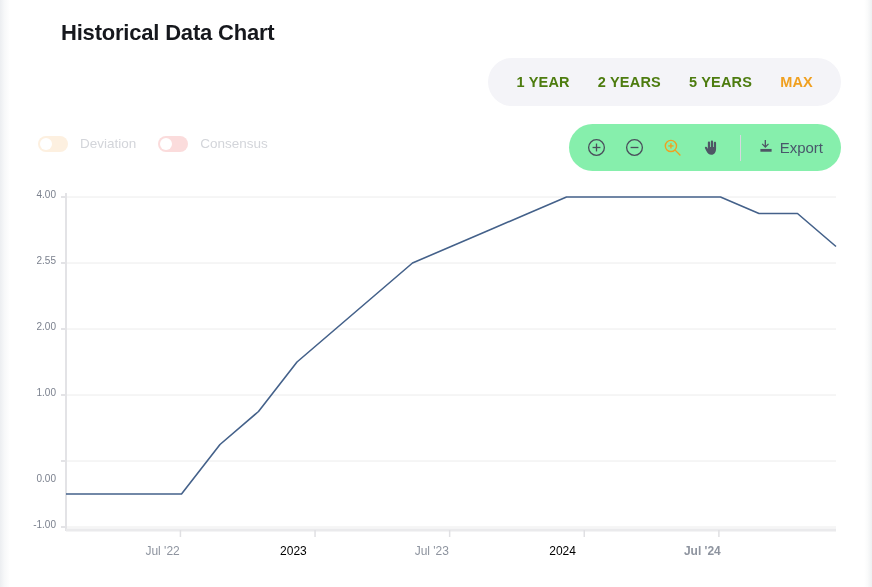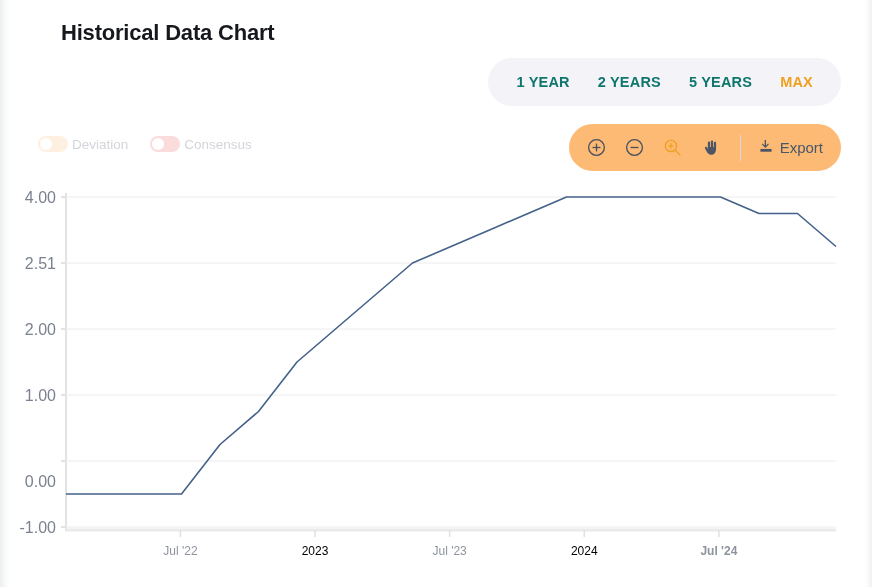--- a/index.html
+++ b/index.html
@@ -51,35 +51,35 @@
     height: 48px;
     background: #f4f4f8;
     border-radius: 24px;
     display: flex;
     align-items: center;
     padding: 0 14px;
   }
   .range-option {
     font-size: 14.5px;
     font-weight: bold;
-    color: #0f766e;
+    color: #4d7c0f;
     padding: 0 14px;
     letter-spacing: 0.2px;
     cursor: pointer;
     white-space: nowrap;
   }
   .range-option.active { color: #f0a020; }
 
   
   .chart-toolbar {
     position: absolute;
     right: 31px;
     top: 124px;
     height: 47px;
-    background: #fdba74;
+    background: #86efac;
     border-radius: 24px;
     display: flex;
     align-items: center;
     padding: 0 16px;
     gap: 14px;
   }
   .tool-btn {
     width: 24px; height: 24px;
     display: flex;
     align-items: center;
@@ -108,22 +108,22 @@
   .legend-row {
     position: absolute;
     left: 38px;
     top: 136px;
     display: flex;
     align-items: center;
     gap: 22px;
   }
   .legend-item {
     display: flex;
-    align-items: center;
-    gap: 4px;
+    align-items: flex-start;
+    gap: 12px;
     cursor: pointer;
   }
   .toggle {
     width: 30px; height: 16px;
     border-radius: 8px;
     position: relative;
     flex: none;
   }
   .toggle.deviation { background: #fdf0e0; }
   .toggle.consensus { background: #fbdcdc; }
@@ -144,30 +144,30 @@
   .plot-area {
     position: absolute;
     left: 0;
     top: 0;
     width: 872px;
     height: 587px;
     pointer-events: none;
   }
   .y-tick-label {
     position: absolute;
-    font-size: 16px;
+    font-size: 10px;
     color: #7b818e;
     text-align: right;
     width: 44px;
   }
   .x-tick-label {
     position: absolute;
     font-size: 12px;
     color: #8e949f;
-    text-align: center;
+    text-align: left;
     width: 70px;
   }
   .x-tick-label.major {
     font-weight: normal;
     color: #000000;
   }
 </style>
 </head>
 <body>
 
@@ -255,21 +255,21 @@
       <line x1="66" x2="836" y1="530" y2="530" stroke="#eaeaec" stroke-width="3"></line>
       <line x1="180.4230769230769" x2="180.4230769230769" y1="530" y2="537" stroke="#e0e0e3" stroke-width="1.5"></line>
       <line x1="315.03846153846155" x2="315.03846153846155" y1="530" y2="537" stroke="#e0e0e3" stroke-width="1.5"></line>
       <line x1="449.6538461538462" x2="449.6538461538462" y1="530" y2="537" stroke="#e0e0e3" stroke-width="1.5"></line>
       <line x1="584.2692307692308" x2="584.2692307692308" y1="530" y2="537" stroke="#e0e0e3" stroke-width="1.5"></line>
       <line x1="718.8846153846154" x2="718.8846153846154" y1="530" y2="537" stroke="#e0e0e3" stroke-width="1.5"></line>
       <polyline points="66.00,494.00 104.50,494.00 143.00,494.00 181.50,494.00 220.00,444.50 258.50,411.50 297.00,362.00 335.50,329.00 374.00,296.00 412.50,263.00 451.00,246.50 489.50,230.00 528.00,213.50 566.50,197.00 605.00,197.00 643.50,197.00 682.00,197.00 720.50,197.00 759.00,213.50 797.50,213.50 836.00,246.50" fill="none" stroke="#44618a" stroke-width="1.6" stroke-linejoin="round"></polyline>
     </svg>
   <div id="y-labels">
       <div class="y-tick-label" style="left: 12px; top: 189px;">4.00</div>
-      <div class="y-tick-label" style="left: 12px; top: 255px;">2.51</div>
+      <div class="y-tick-label" style="left: 12px; top: 255px;">2.55</div>
       <div class="y-tick-label" style="left: 12px; top: 321px;">2.00</div>
       <div class="y-tick-label" style="left: 12px; top: 387px;">1.00</div>
       <div class="y-tick-label" style="left: 12px; top: 473px;">0.00</div>
       <div class="y-tick-label" style="left: 12px; top: 519px;">-1.00</div>
     </div>
   <div id="x-labels">
       <div class="x-tick-label" style="left: 145.423px; top: 544px;">Jul '22</div>
       <div class="x-tick-label major" style="left: 280.038px; top: 544px;">2023</div>
       <div class="x-tick-label" style="left: 414.654px; top: 544px;">Jul '23</div>
       <div class="x-tick-label major" style="left: 549.269px; top: 544px;">2024</div>

